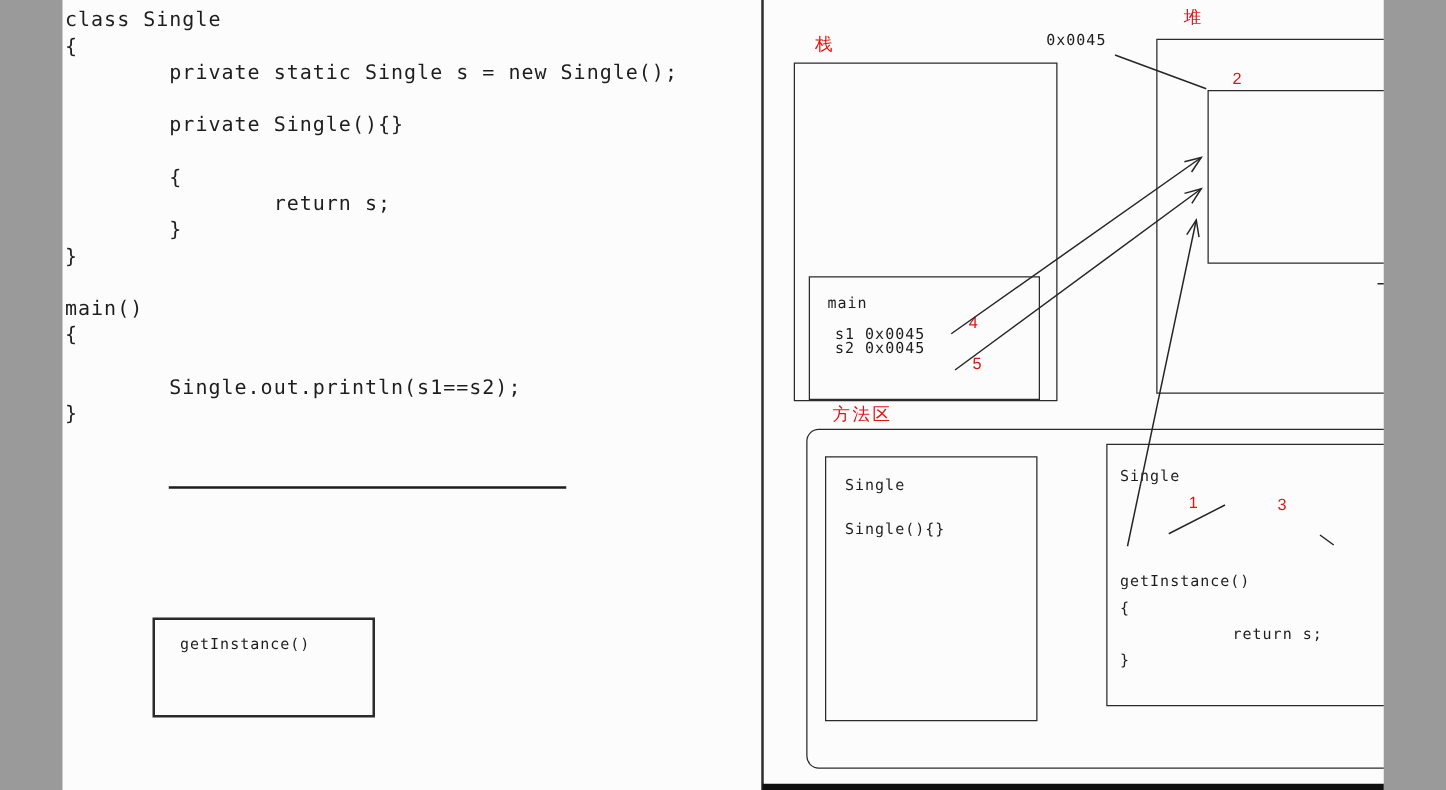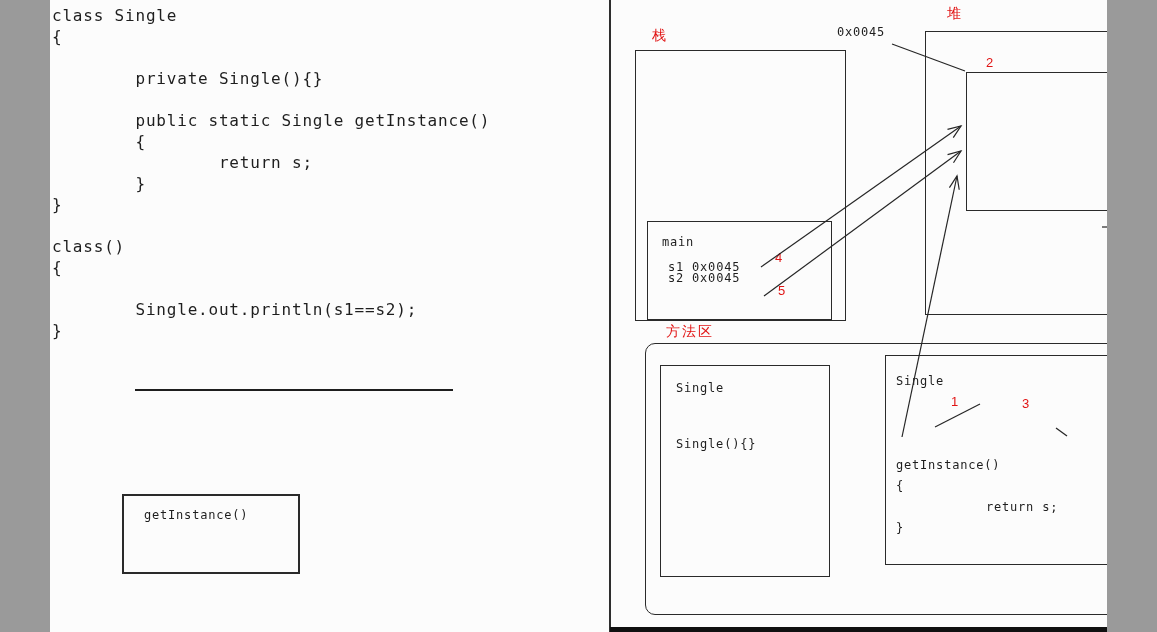--- a/index.html
+++ b/index.html
@@ -42,30 +42,30 @@
   .detail-addr { margin-left:6px; }
 </style>
 </head>
 <body>
 
 <div class="canvas">
 
   <div class="code">
     <div class="code-line">class Single</div>
     <div class="code-line">{</div>
+    <div class="code-line">        private static Single s = new Single();</div>
     <div class="code-line"></div>
     <div class="code-line">        private Single(){}</div>
     <div class="code-line"></div>
-    <div class="code-line">        public static Single getInstance()</div>
     <div class="code-line">        {</div>
     <div class="code-line">                return s;</div>
     <div class="code-line">        }</div>
     <div class="code-line">}</div>
     <div class="code-line"></div>
-    <div class="code-line">class()</div>
+    <div class="code-line">main()</div>
     <div class="code-line">{</div>
     <div class="code-line"></div>
     <div class="code-line">        Single.out.println(s1==s2);</div>
     <div class="code-line">}</div>
   </div>
   <div class="underline-mark"></div>
 
   <div class="gi-box">
     <span class="mono gi-label">getInstance()</span>
   </div>
@@ -84,21 +84,21 @@
     <div class="mono abs" style="left:20px; top:35px;">s1 0x0045</div>
     <div class="mono abs" style="left:20px; top:46px;">s2 0x0045</div>
   </div>
 
   <div class="box heap-box"></div>
   <div class="box heap-object"></div>
 
   <div class="box method-area"></div>
   <div class="box class-box">
     <div class="mono abs" style="left:15px; top:12px;">Single</div>
-    <div class="mono abs" style="left:15px; top:68px;">Single(){}</div>
+    <div class="mono abs" style="left:15px; top:47px;">Single(){}</div>
   </div>
   <div class="box detail-box">
     <div class="mono abs" style="left:10px; top:15px;">Single</div>
     <div class="mono abs" style="left:10px; top:99px;">getInstance()</div>
     <div class="mono abs" style="left:10px; top:120px;">{</div>
     <div class="mono abs" style="left:100px; top:141px;">return s;</div>
     <div class="mono abs" style="left:10px; top:162px;">}</div>
   </div>
 
   <div class="red-num" style="left:901px; top:394px;">1</div>

